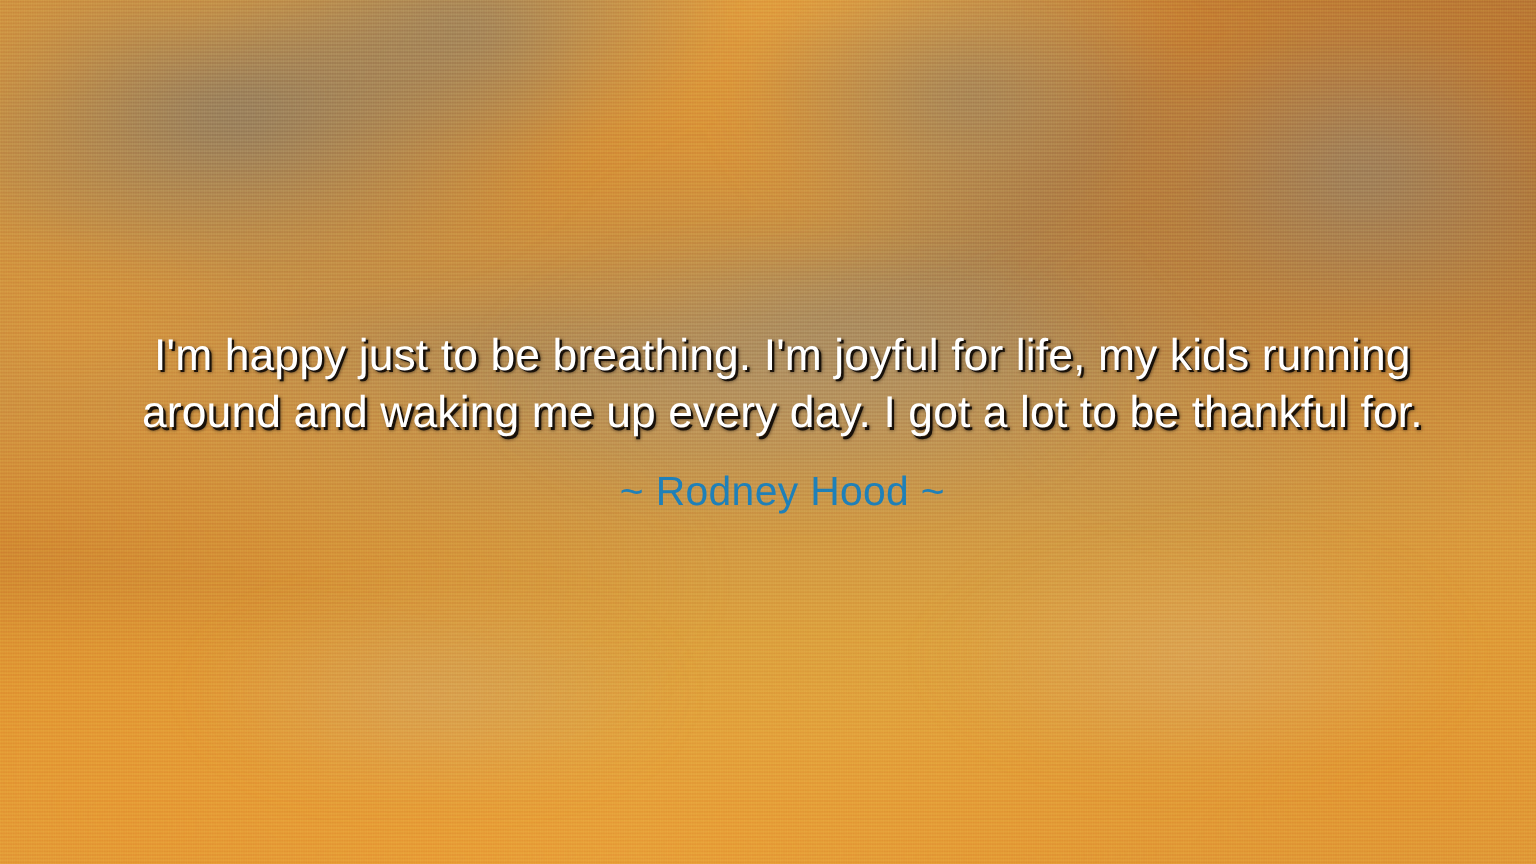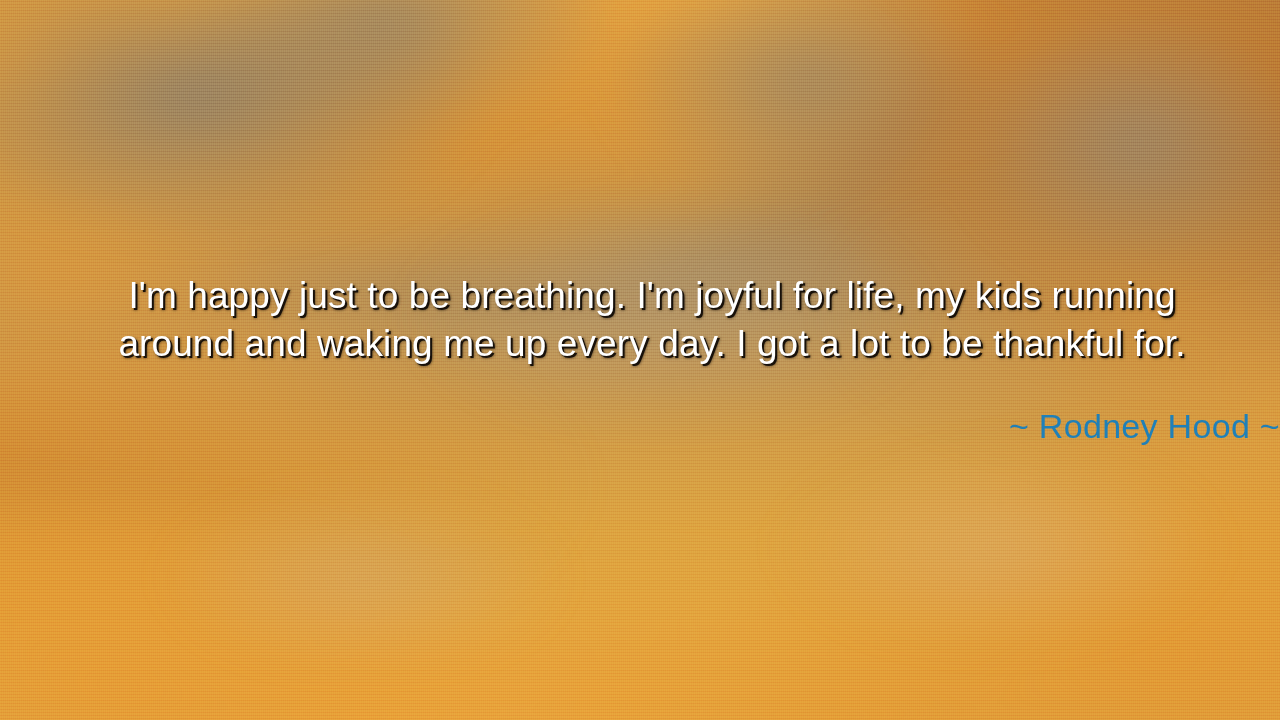--- a/index.html
+++ b/index.html
@@ -120,27 +120,26 @@
     line-height: 48px;
     font-weight: 400;
     color: #ffffff;
     text-shadow:
       2px 2px 0 rgba(20,14,8,0.95),
       2px 2px 3px rgba(20,14,8,0.75);
     letter-spacing: 0.1px;
   }
 
   .quote-author {
-    margin: 37px auto 0;
+    margin: 21px auto 0;
     font-size: 34px;
     line-height: 42px;
     font-weight: 400;
     color: #1f80b8;
     letter-spacing: 0.3px;
-    text-align: right;
   }
 </style>
 </head>
 <body>
 
 <div id="stage">
 
   <div class="sky-base"></div>
   <div class="cloud-layer clouds-top"></div>
   <div class="cloud-layer clouds-mid"></div>

